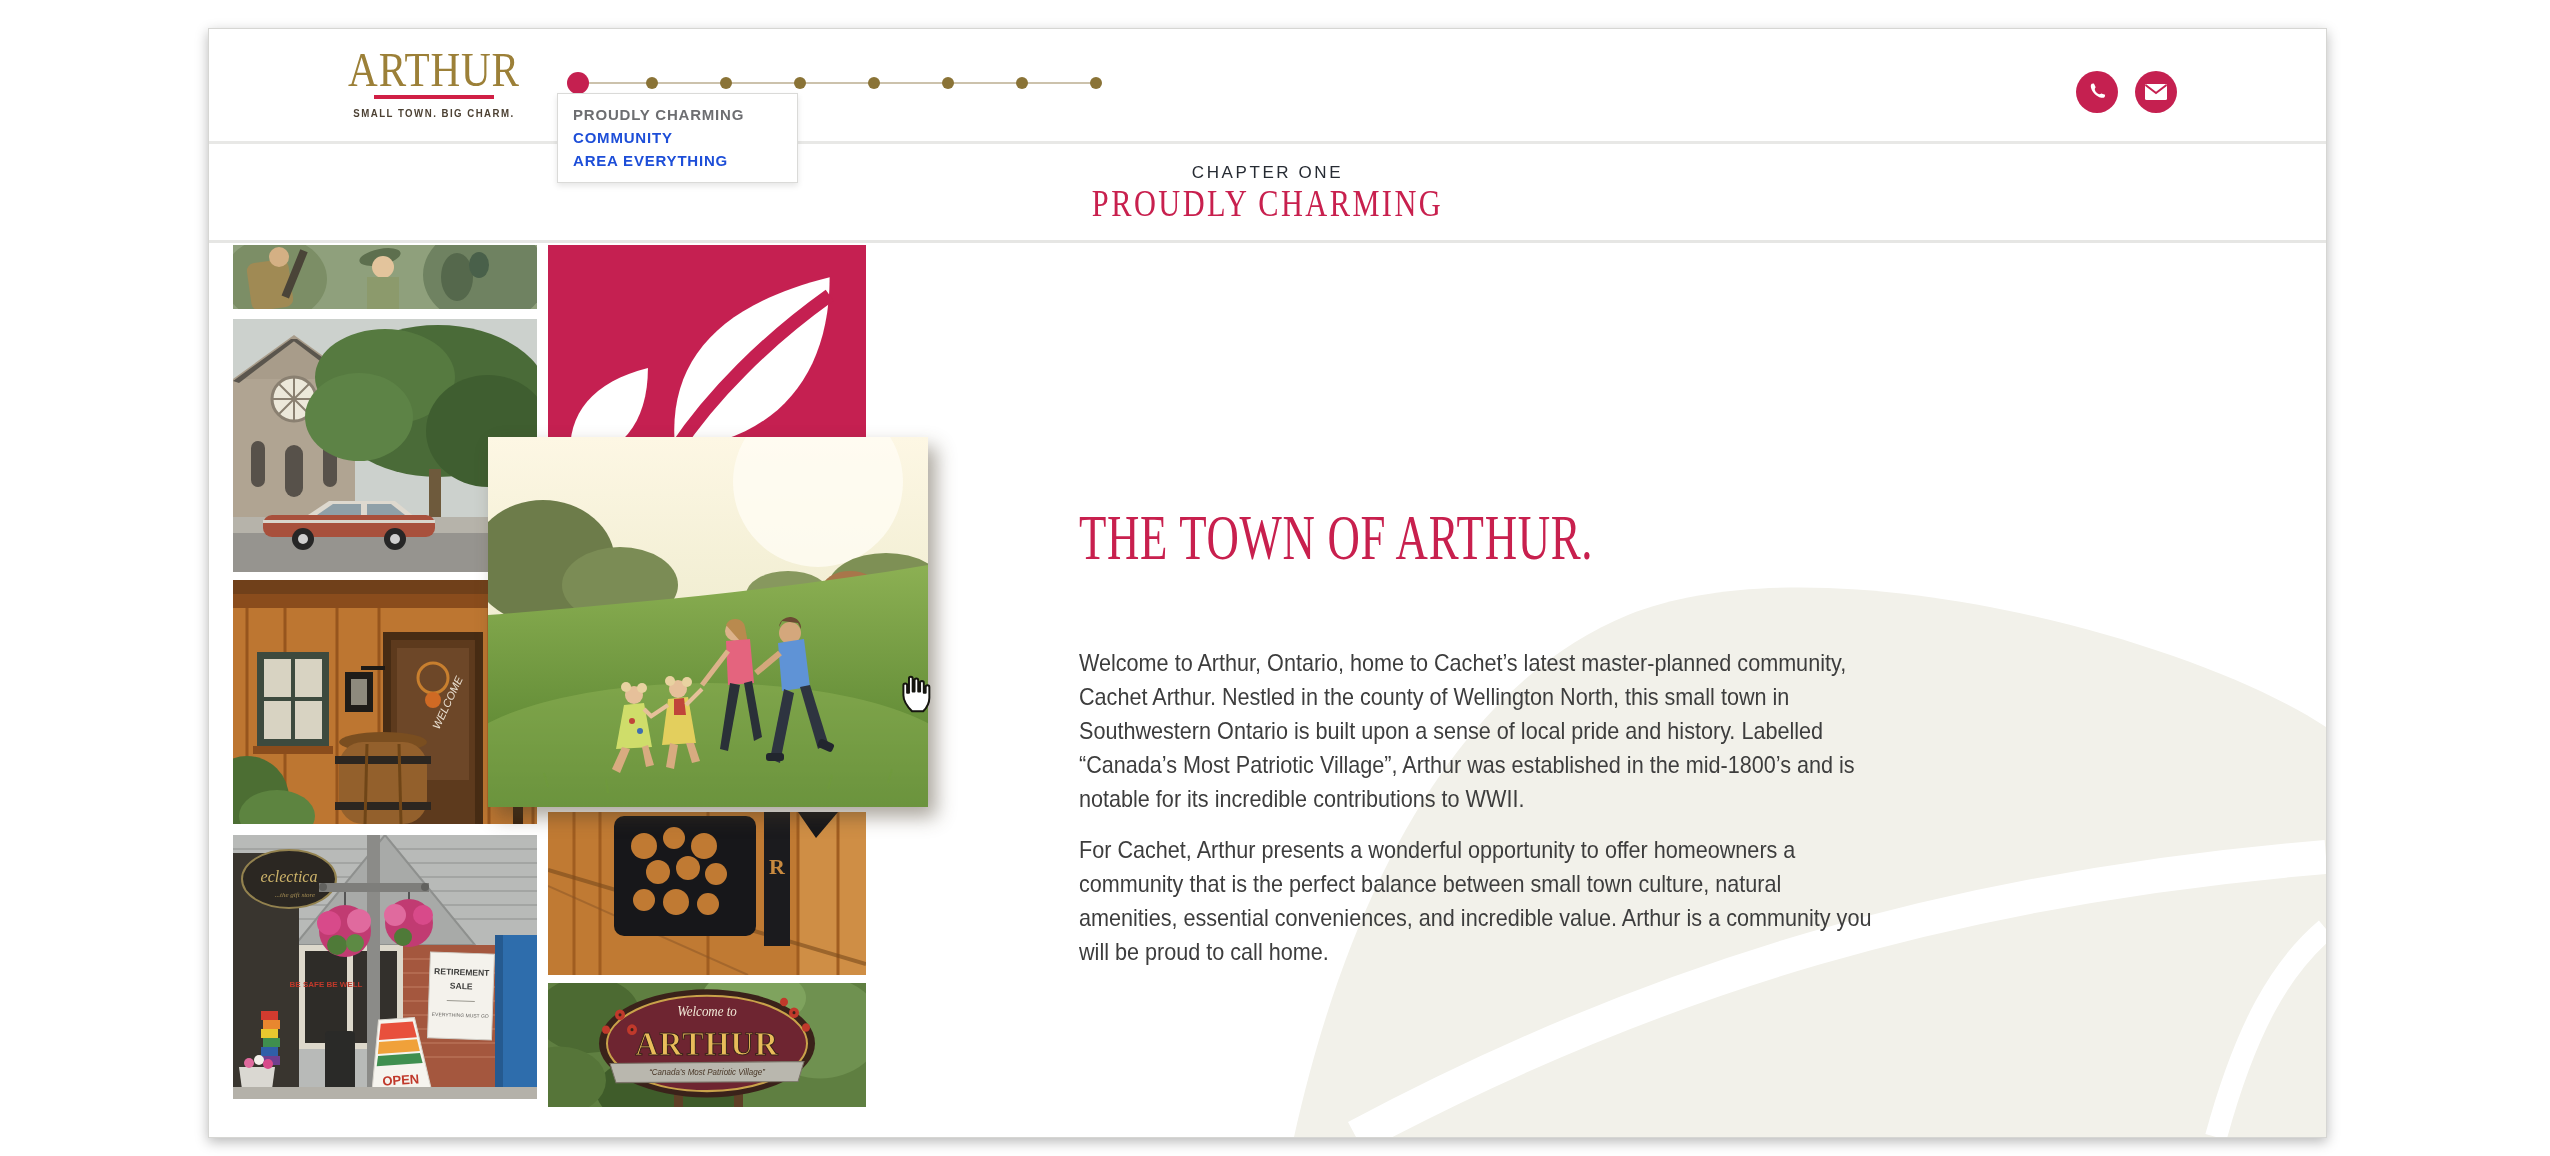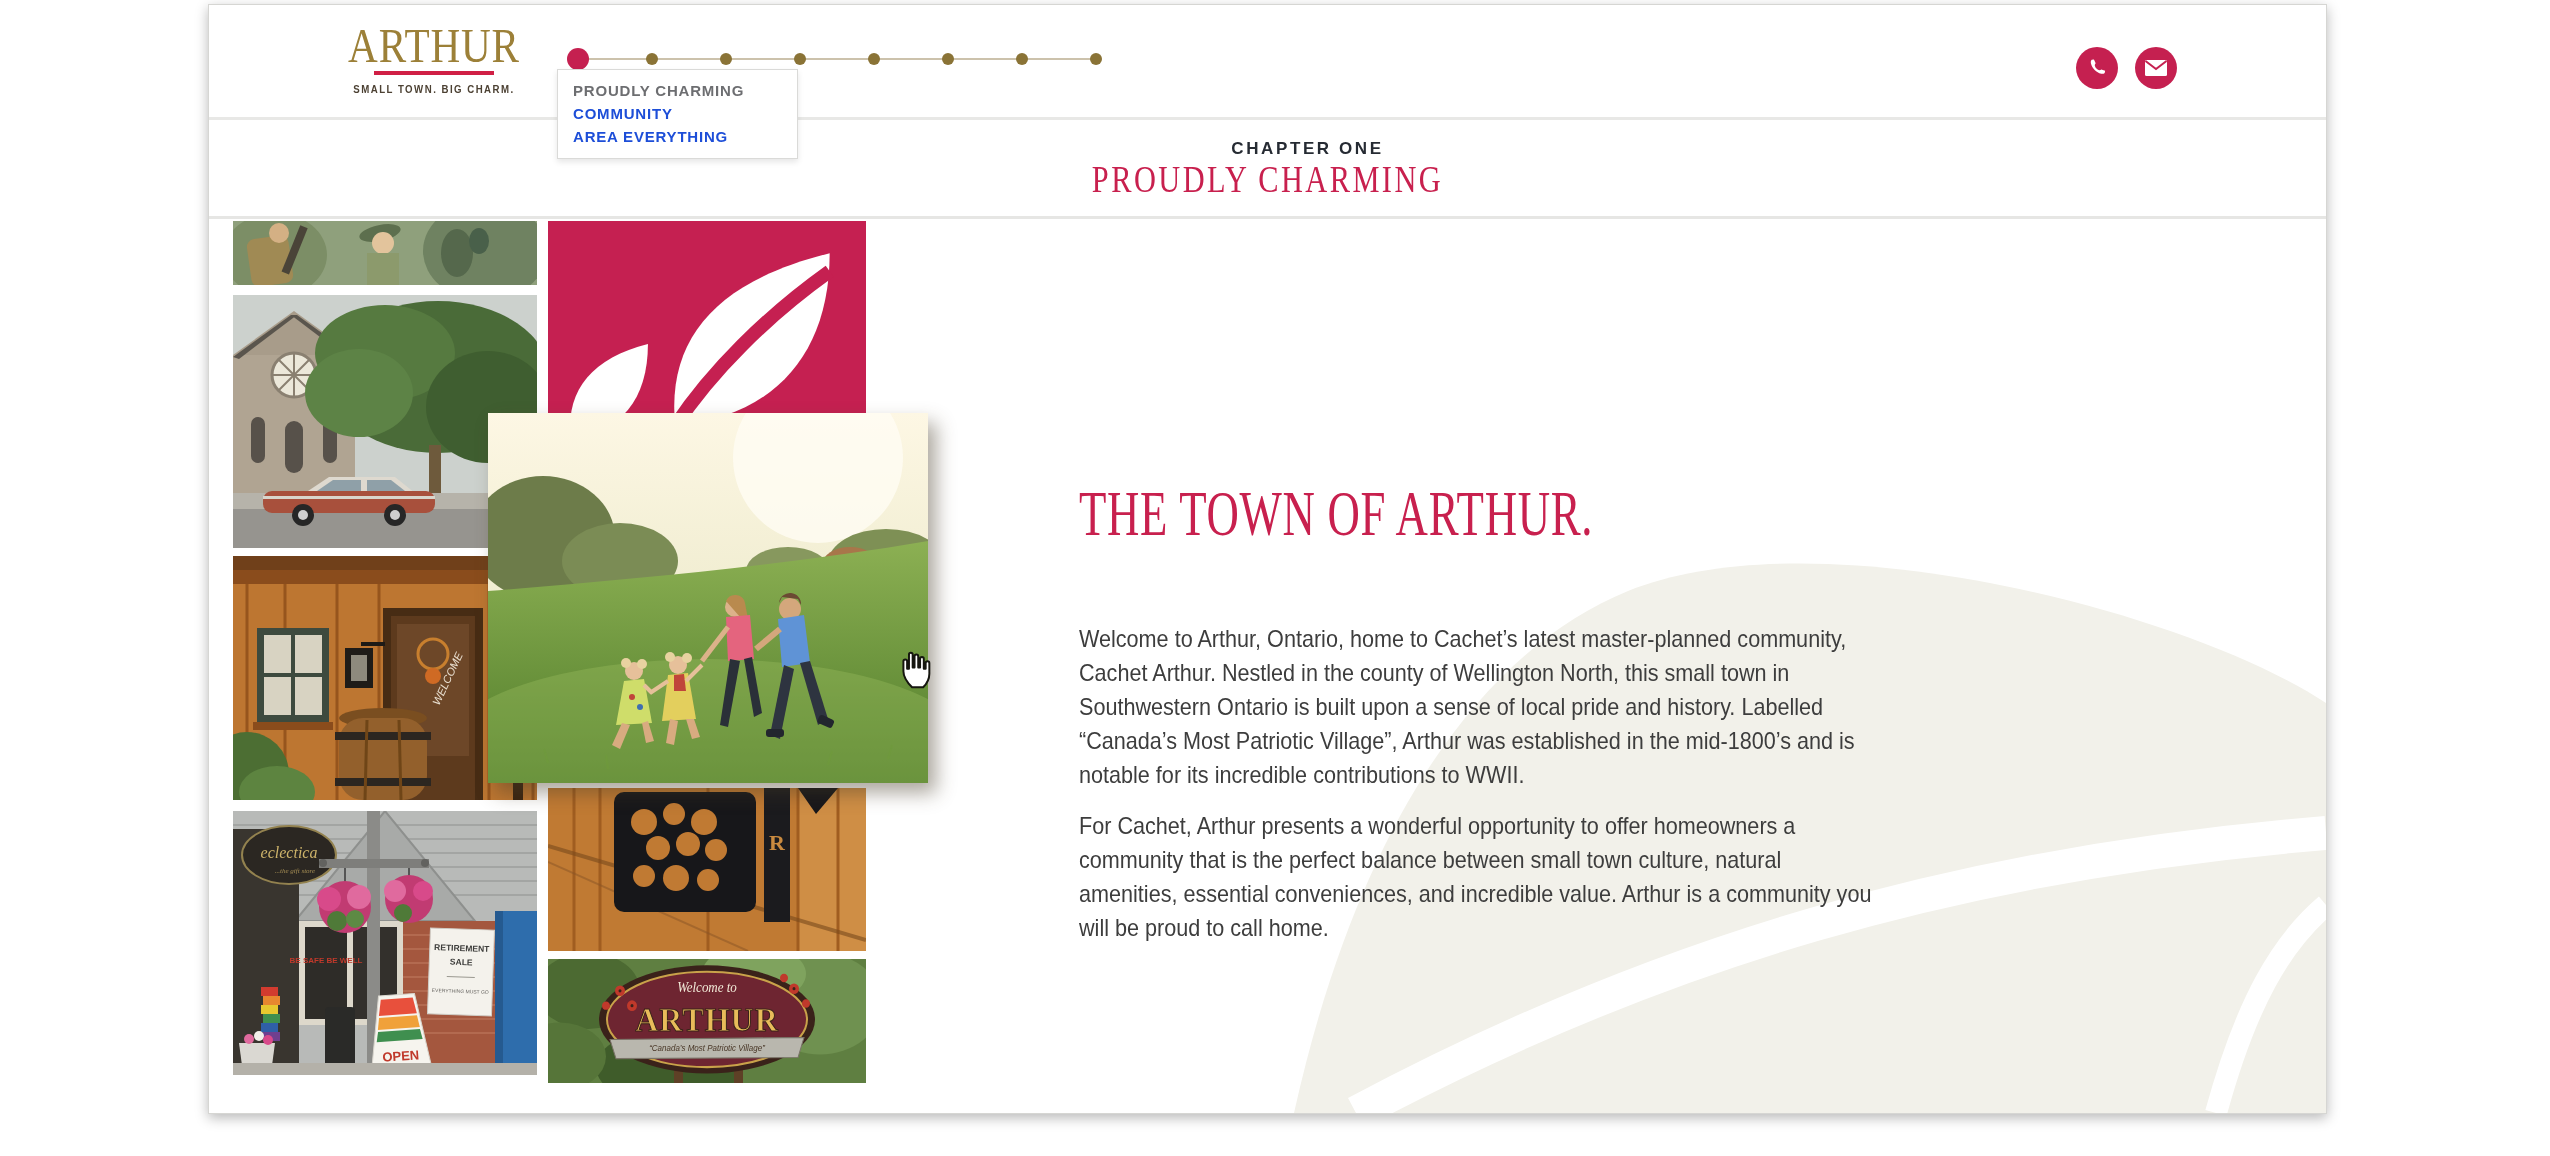--- a/index.html
+++ b/index.html
@@ -1,17 +1,17 @@
 <!DOCTYPE html>
 <html><head>
 <meta charset="utf-8">
 <style>
   html,body{margin:0;padding:0;background:#ffffff;width:2550px;height:1156px;overflow:hidden;
     font-family:"Liberation Sans",sans-serif;-webkit-font-smoothing:antialiased;}
-  .card{position:absolute;left:208px;top:4px;width:2117px;height:1108px;background:#fff;
+  .card{position:absolute;left:208px;top:28px;width:2117px;height:1108px;background:#fff;
     border:1px solid #d6d6d3;box-shadow:0 4px 12px rgba(0,0,0,.28);overflow:hidden;}
 
   
   .header-divider{position:absolute;left:0;top:112px;width:100%;height:3px;background:#e8e8e6;z-index:1;}
   .chapter-divider{position:absolute;left:0;top:211px;width:100%;height:3px;background:#e6e6e4;z-index:1;}
 
   .logo{position:absolute;left:118px;top:16px;width:214px;text-align:center;z-index:4;cursor:pointer;}
   .logo-word{font-family:"Liberation Serif",serif;font-size:49px;line-height:50px;color:#9c8038;
     letter-spacing:1px;transform:scaleX(.84);transform-origin:center top;}
   .logo-rule{width:120px;height:4px;background:#d01f45;margin:0 auto 8px auto;}
@@ -22,22 +22,22 @@
   .dot.active{top:43px;width:22px;height:22px;background:#c52050;}
 
   .dropdown{position:absolute;left:348px;top:64px;width:224px;background:#fff;border:1px solid #dadad8;
     box-shadow:0 3px 6px rgba(0,0,0,.10);padding:9px 0 10px 15px;z-index:5;}
   .dd-item{font-size:15px;letter-spacing:.8px;line-height:23px;color:#1d4ed8;font-weight:600;cursor:pointer;}
   .dd-item.active{color:#6d6e71;}
 
   .contact-btn{position:absolute;top:42px;width:42px;height:42px;border-radius:50%;background:#c52050;
     z-index:4;cursor:pointer;display:flex;align-items:center;justify-content:center;}
 
-  .kicker{position:absolute;left:0;top:134px;width:100%;text-align:center;font-size:17px;font-weight:bold;
-    letter-spacing:2.6px;color:#262b33;z-index:2;margin-left:40px;}
+  .kicker{position:absolute;left:0;top:134px;width:100%;text-align:center;font-size:17px;font-weight:normal;
+    letter-spacing:2.6px;color:#262b33;z-index:2;}
   .chapter-title{position:absolute;left:0;top:153px;width:100%;text-align:center;
     font-family:"Liberation Serif",serif;font-size:37px;letter-spacing:3px;color:#c8204e;
     transform:scaleX(.82);transform-origin:center top;z-index:2;}
 
   
   .tile{position:absolute;overflow:hidden;z-index:2;}
   .tile svg{display:block;width:100%;height:100%;}
 
   .promo{left:339px;top:216px;width:318px;height:214px;background:#c52051;z-index:2;text-align:center;}
   .promo-leaf{margin:16px auto 2px auto;display:block;}

